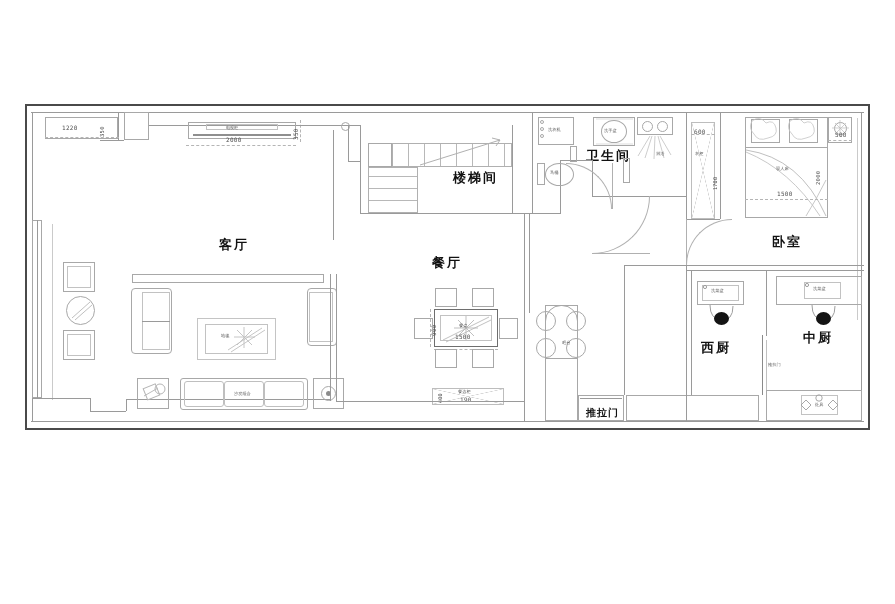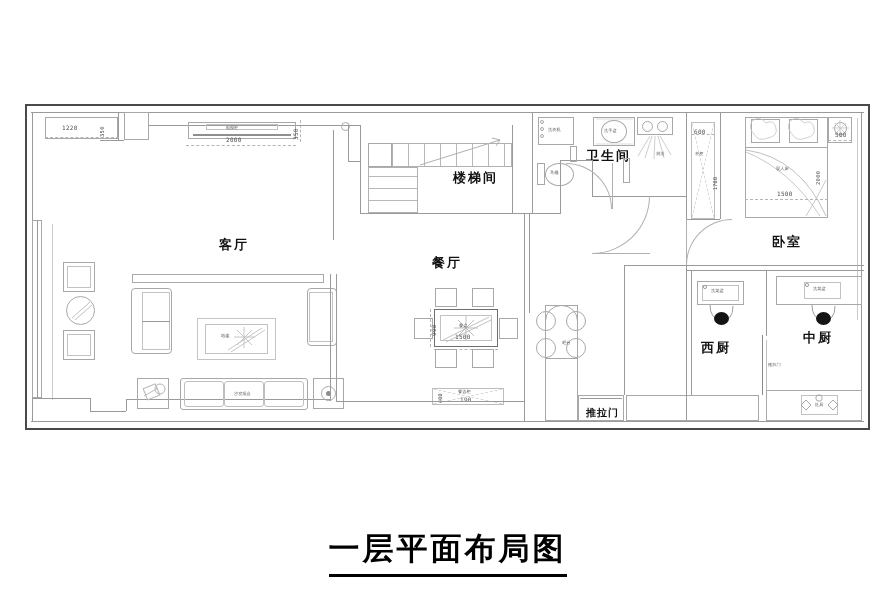--- a/index.html
+++ b/index.html
@@ -478,17 +478,14 @@
   <div class="blob" style="left:816px; top:312px; width:15px; height:13px;"></div>
 
   <div class="line-v" style="left:766px; top:270px; height:66px;"></div>
 
   <div class="line-v" style="left:624px; top:265px; height:130px;"></div>
   <div class="line-h" style="left:624px; top:265px; width:62px;"></div>
 
   <div class="line-h" style="left:336px; top:401px; width:188px;"></div>
   <div class="line-h" style="left:336px; top:421px; width:188px;"></div>
 
-  <div id="title-wrap" style="top:528px;">
-    <span id="title-text">一层平面布局图</span>
-  </div>
 
 </div>
 
 </body></html>

